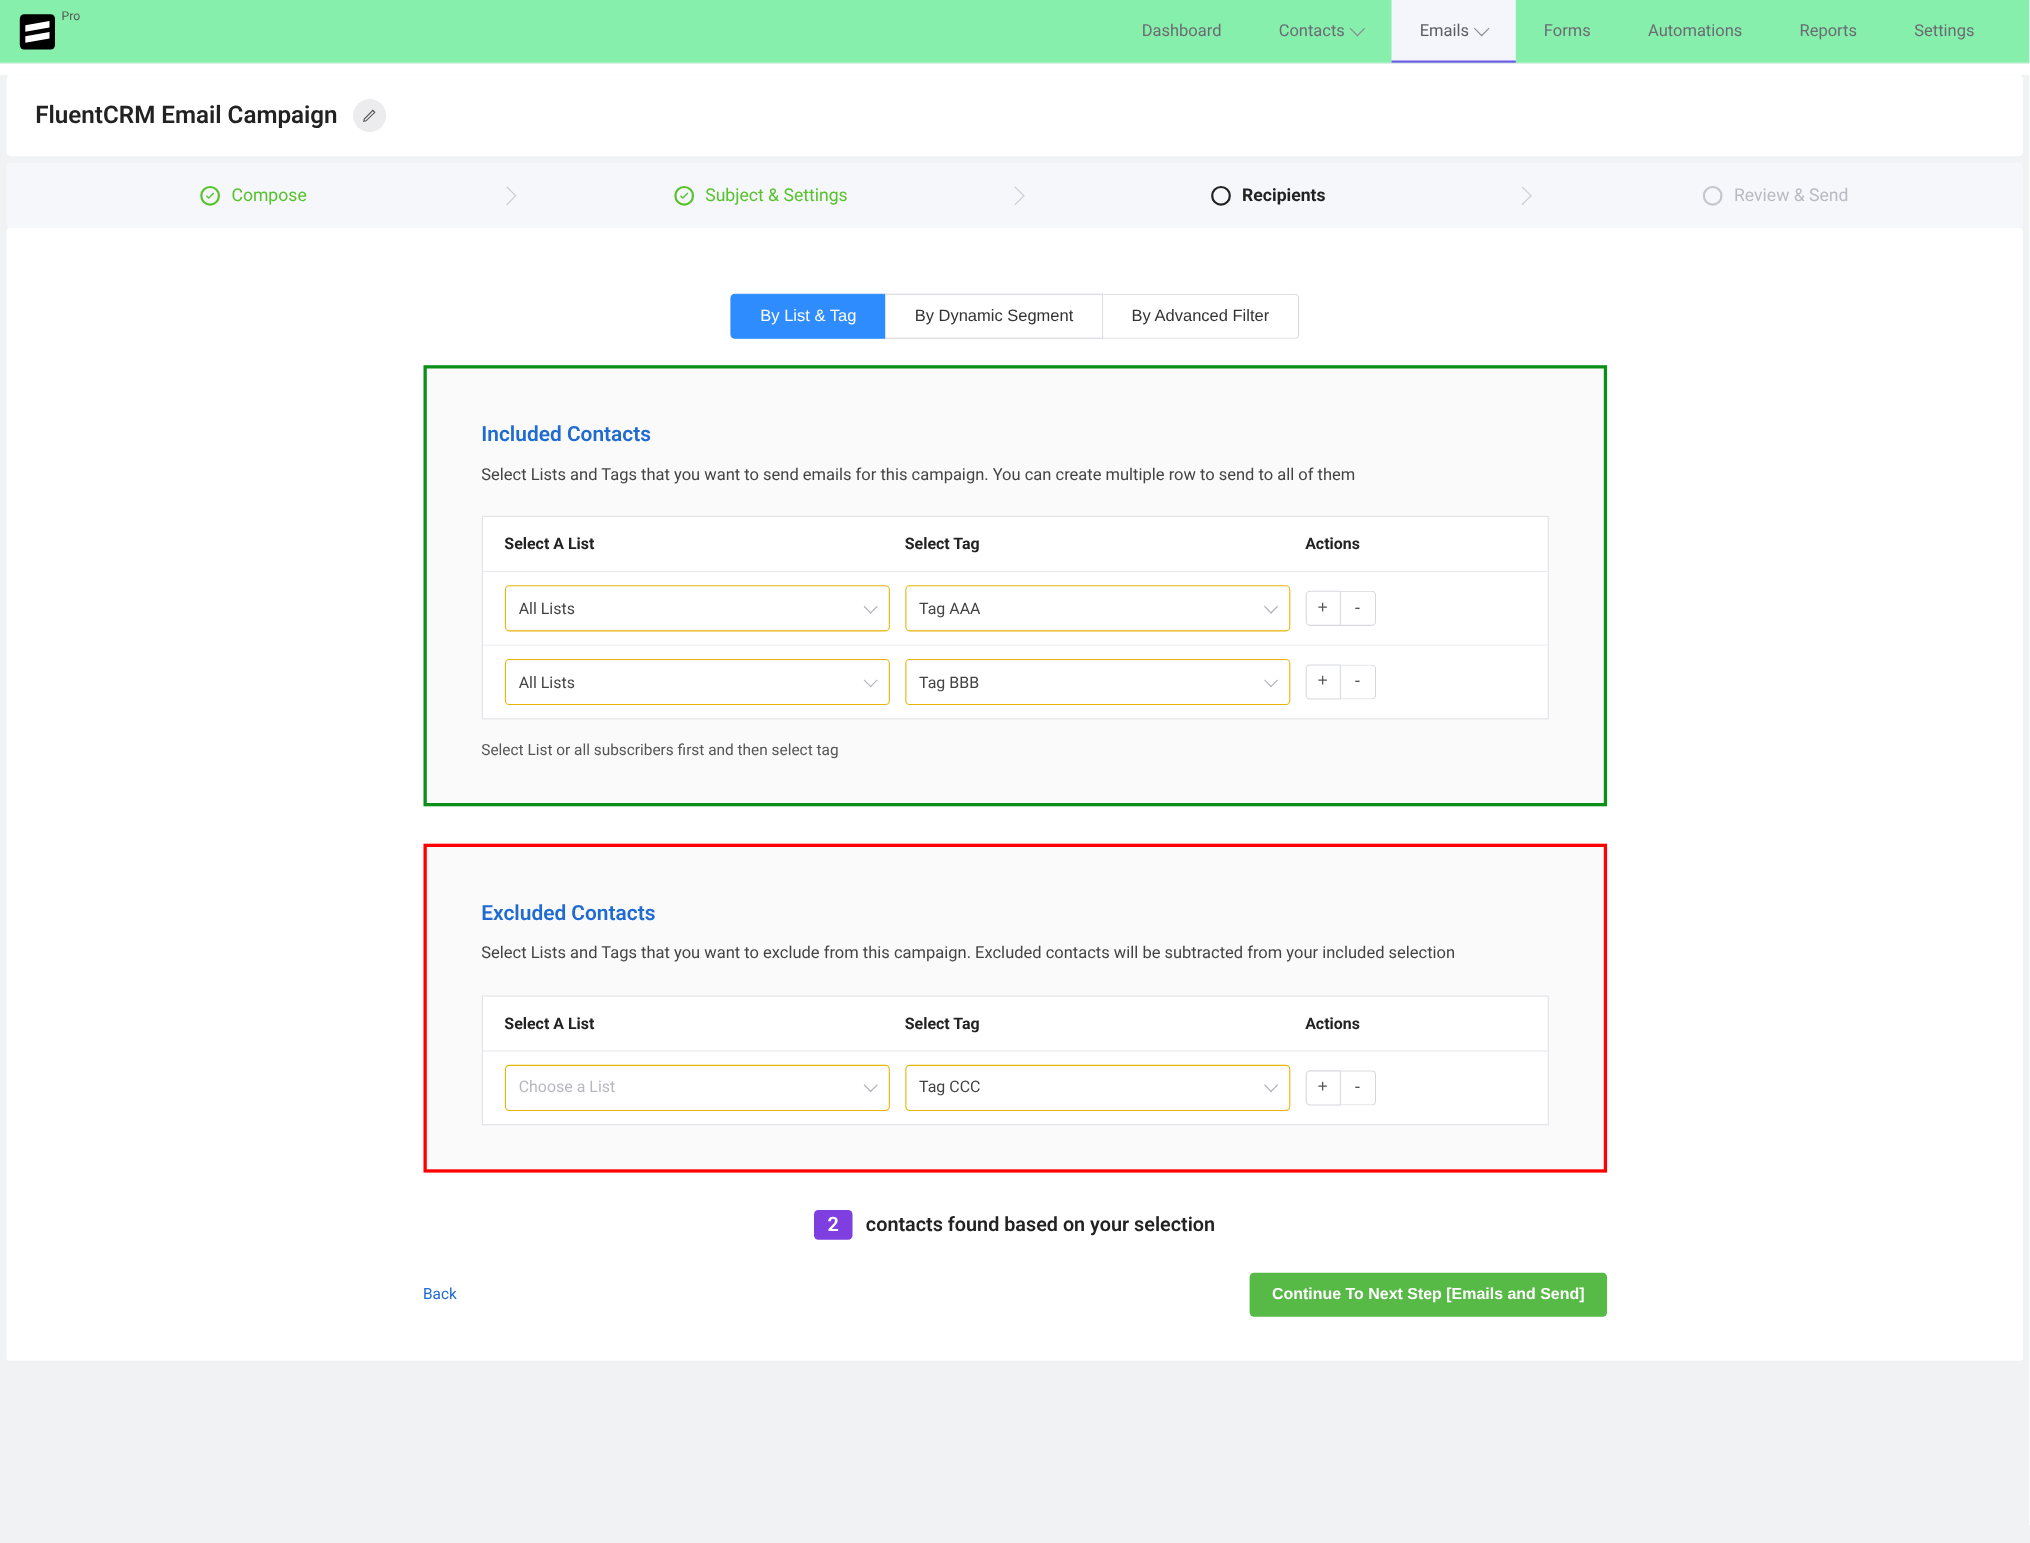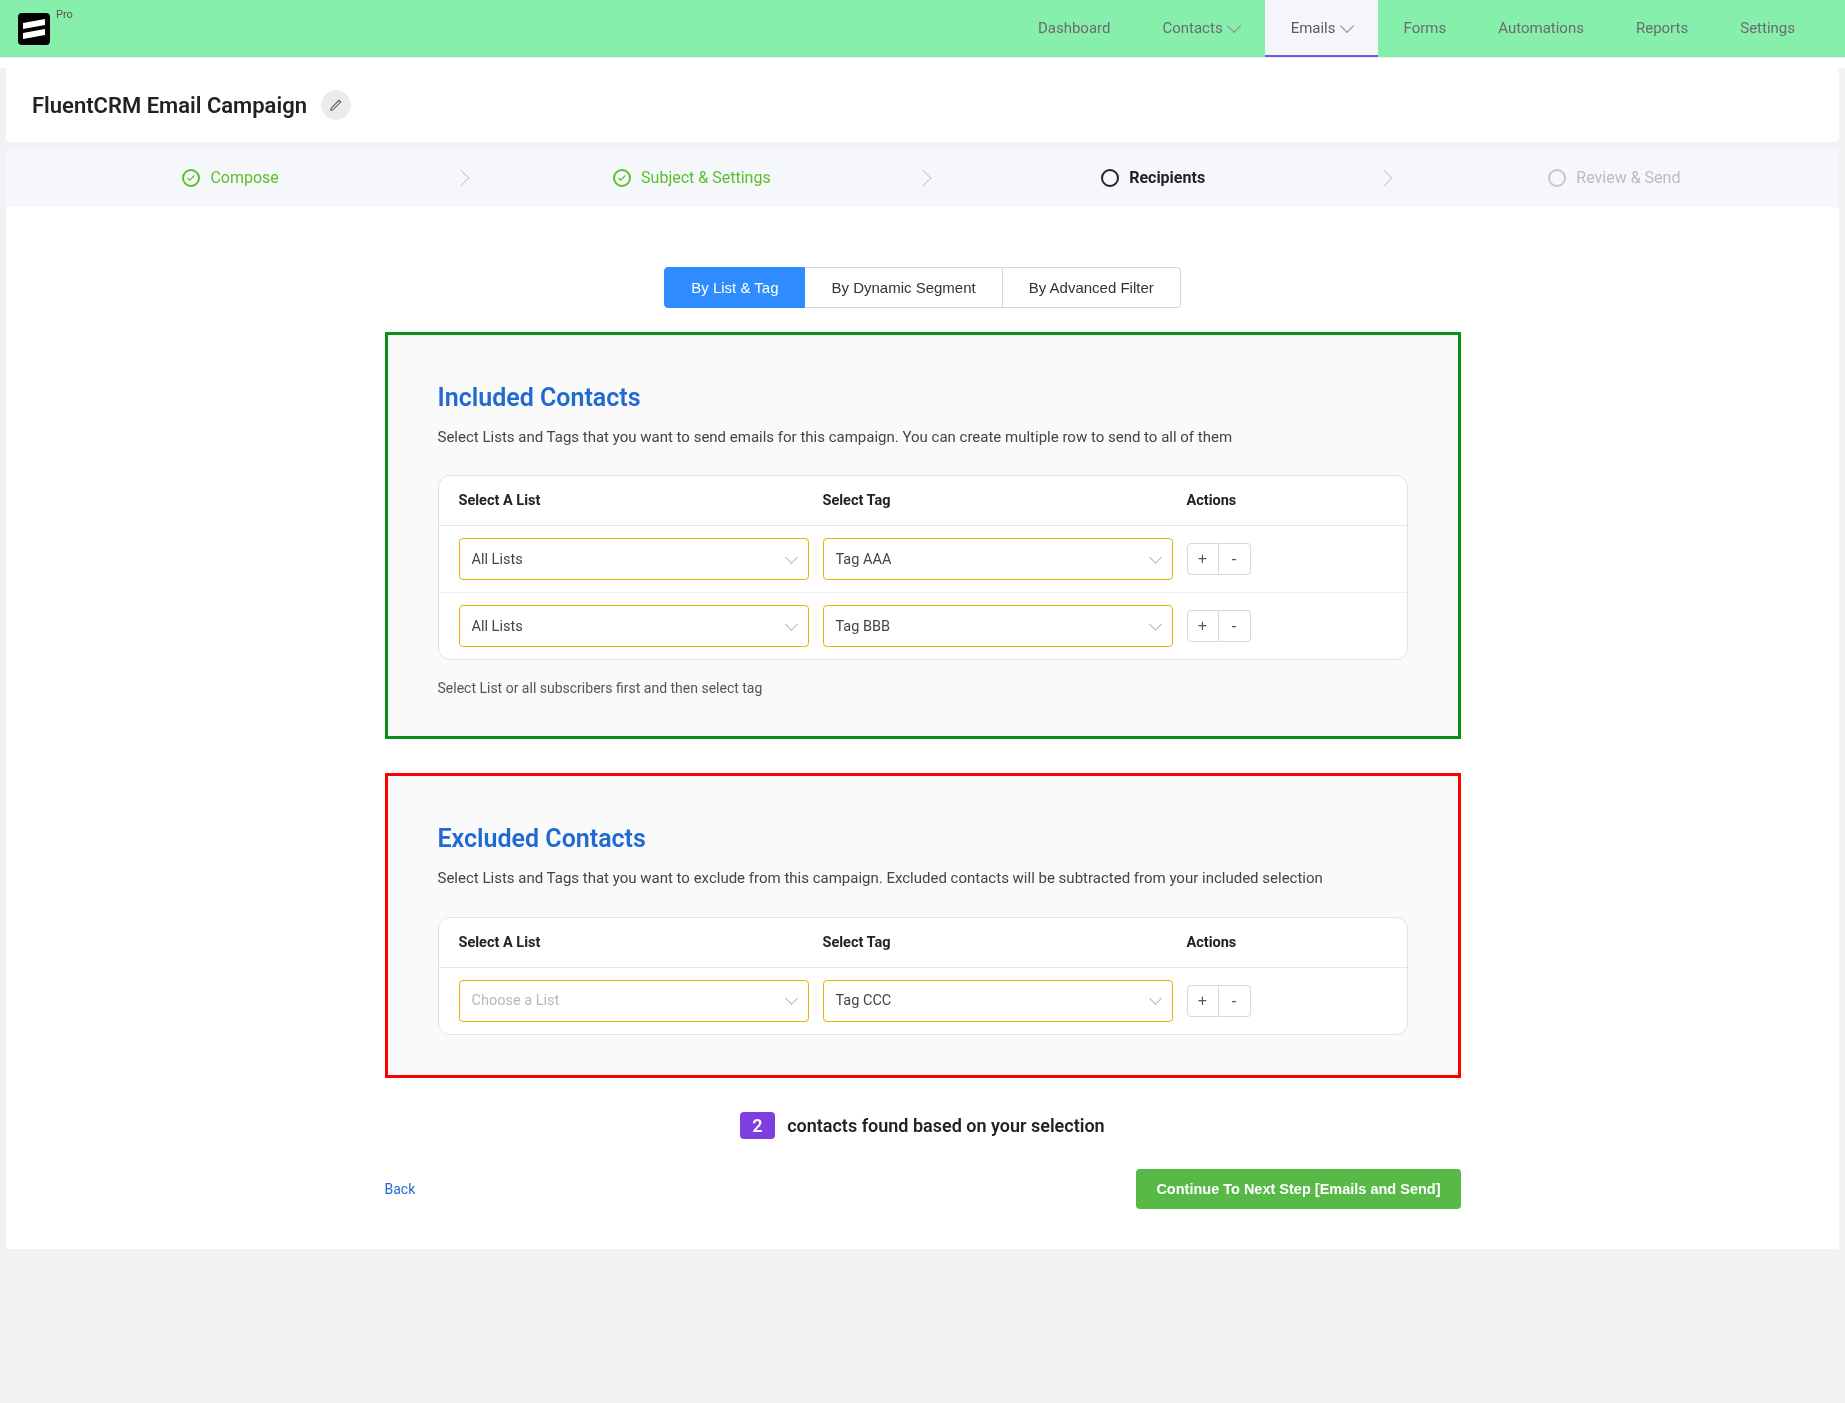--- a/index.html
+++ b/index.html
@@ -124,26 +124,26 @@
   .seg-tabs button:last-child  { border-radius: 0 4px 4px 0; }
   .seg-tabs button.active { background: #2f8cff; color: #fff; border-color: #2f8cff; }
 
   
   .bigbox {
     width: 1076px; margin: 0 auto 34px; padding: 48px 50px 40px;
     background: #fafafa;
   }
   .bigbox.include { border: 3px solid #0a8f18; }
   .bigbox.exclude { border: 3px solid #ff0000; }
-  .bigbox h2 { color: #206bd1; font-size: 25px; font-weight: 600; margin-bottom: 14px; }
+  .bigbox h2 { color: #206bd1; font-size: 19px; font-weight: 600; margin-bottom: 14px; }
   .bigbox p.desc { color: #444; font-size: 15px; line-height: 1.55; margin-bottom: 26px; max-width: 930px; }
 
   
   .rows {
-    background: #fff; border: 1px solid #e1e2e6; border-radius: 12px;
+    background: #fff; border: 1px solid #e1e2e6; border-radius: 0;
     overflow: hidden;
   }
   .rows .hdr, .rows .row {
     display: grid;
     grid-template-columns: 1fr 1fr 200px;
     align-items: center;
     padding: 16px 20px;
   }
   .rows .hdr { font-weight: 700; font-size: 14.5px; color: #222; border-bottom: 1px solid #e7e8ec; }
   .rows .row { border-top: 1px solid #eceef1; padding: 12px 20px; }

